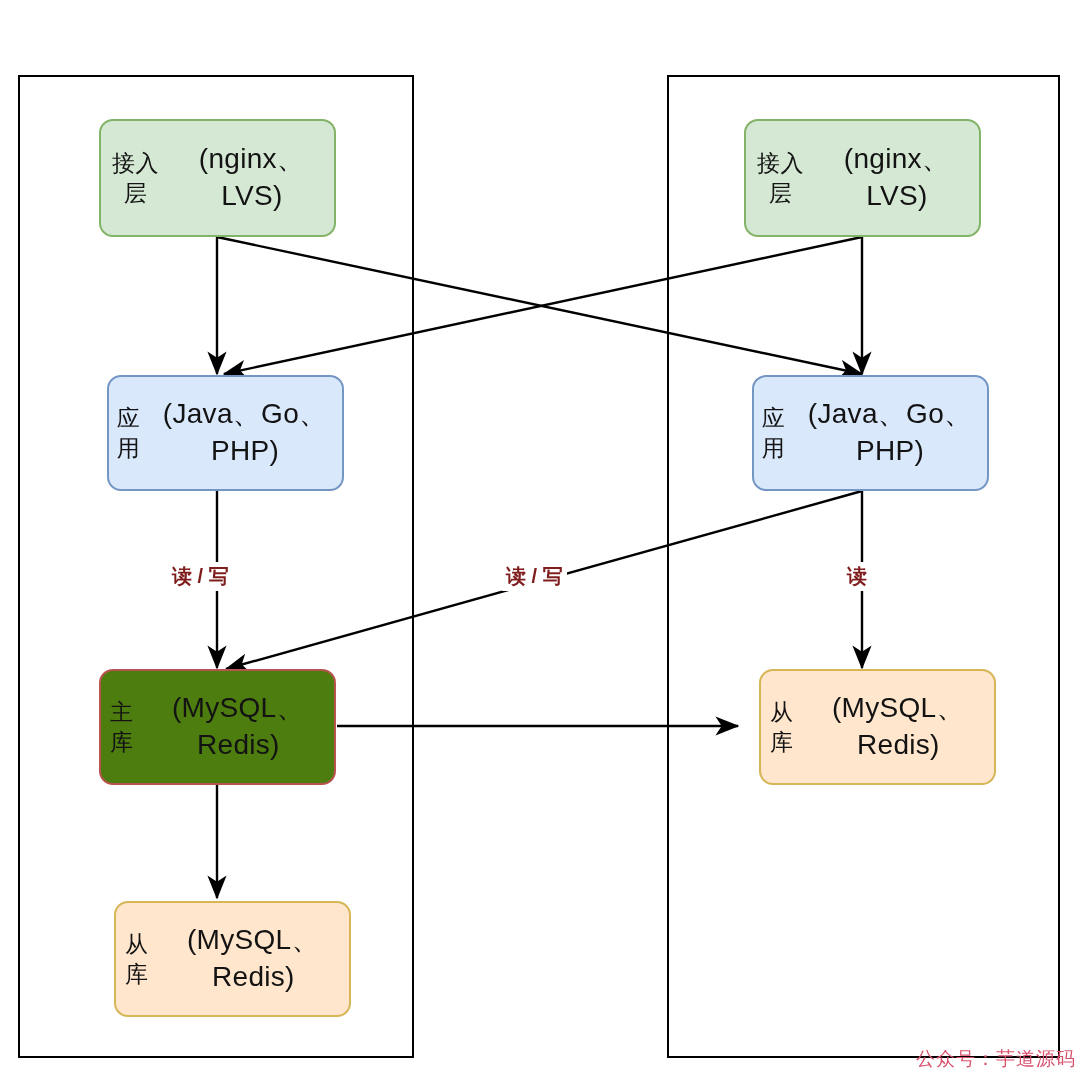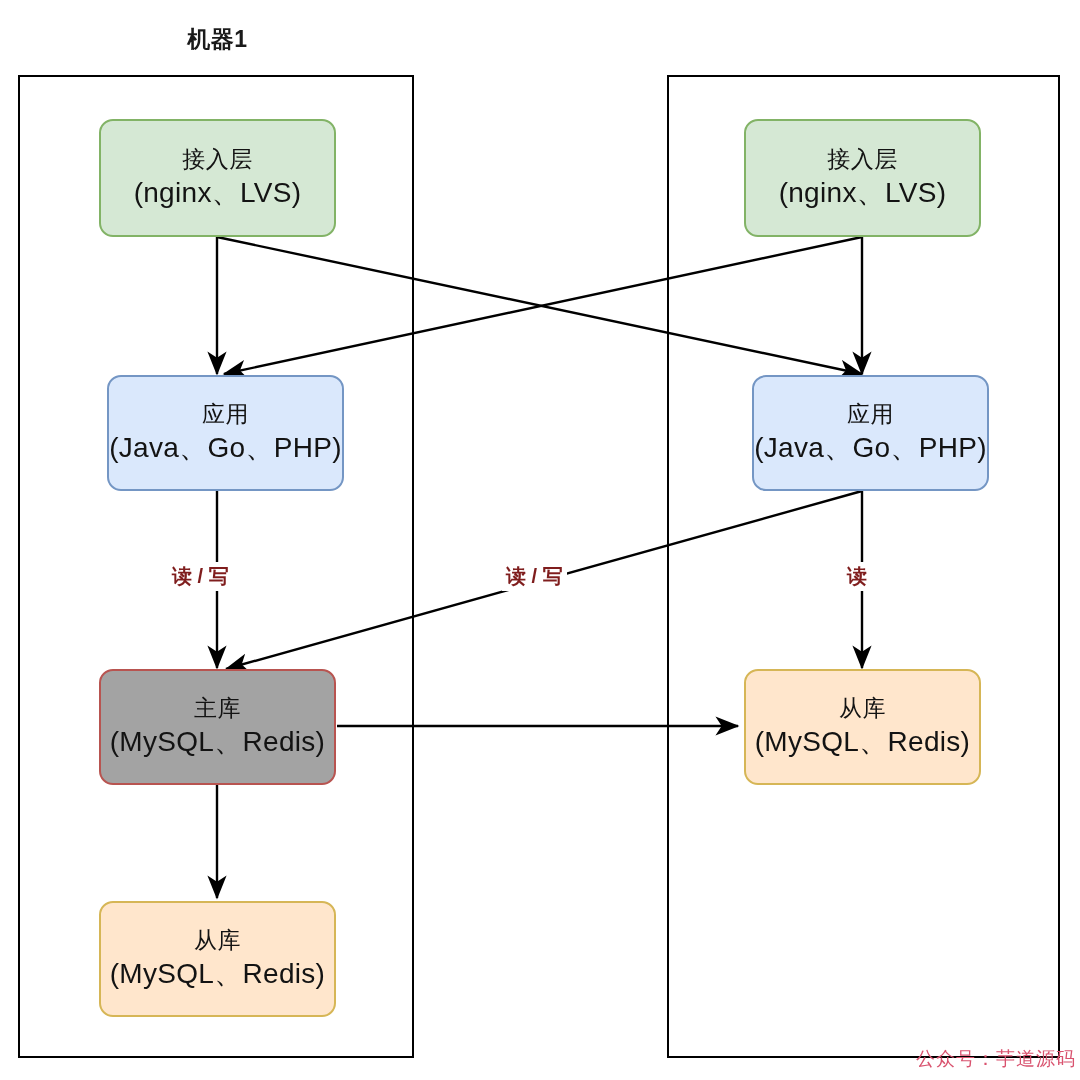--- a/index.html
+++ b/index.html
@@ -37,39 +37,39 @@
     background: transparent;
     box-sizing: border-box;
   }
   .node {
     position: absolute;
     box-sizing: border-box;
     border-radius: 14px;
     border-width: 2px;
     border-style: solid;
     display: flex;
-    flex-direction: column;
+    flex-direction: row;
     align-items: center;
     justify-content: center;
     text-align: center;
     line-height: 1.32;
     color: #131313;
   }
   .node .line1 {
     font-size: 23px;
     letter-spacing: 0.5px;
   }
   .node .line2 {
     font-size: 28px;
     letter-spacing: 0.3px;
   }
   .node.green { background: #d5e8d4; border-color: #82b366; }
   .node.blue  { background: #dae8fc; border-color: #7496c4; margin-left: 8px; }
-  .node.red   { background: #a3a3a3; border-color: #b85450; }
-  .node.orange{ background: #ffe6cc; border-color: #d6b656; }
+  .node.red   { background: #4d7c0f; border-color: #b85450; }
+  .node.orange{ background: #ffe6cc; border-color: #d6b656; margin-left: 15px; }
   .edge-label {
     position: absolute;
     font-size: 20px;
     color: #7f1d1d;
     background: #ffffff;
     padding: 1px 4px;
     white-space: nowrap;
     font-weight: bold;
   }
   .watermark {
@@ -104,21 +104,20 @@
 
     <line x1="862" y1="491" x2="226" y2="669" stroke="#000000" stroke-width="2.4" marker-end="url(#arrow)"></line>
 
     <line x1="862" y1="491" x2="862" y2="668" stroke="#000000" stroke-width="2.4" marker-end="url(#arrow)"></line>
 
     <line x1="217" y1="785" x2="217" y2="898" stroke="#000000" stroke-width="2.4" marker-end="url(#arrow)"></line>
 
     <line x1="337" y1="726" x2="738" y2="726" stroke="#000000" stroke-width="2.4" marker-end="url(#arrow)"></line>
   </svg>
 
-  <div class="machine-title" style="left:130px; top:24px; width:175px;">机器1</div>
   <div class="container-box" style="left:18px; top:75px; width:396px; height:983px;"></div>
 
   <div class="node green" style="left:99px; top:119px; width:237px; height:118px;">
     <div class="line1">接入层</div>
     <div class="line2">(nginx、LVS)</div>
   </div>
 
   <div class="node blue" style="left:99px; top:375px; width:237px; height:116px;">
     <div class="line1">应用</div>
     <div class="line2">(Java、Go、PHP)</div>

